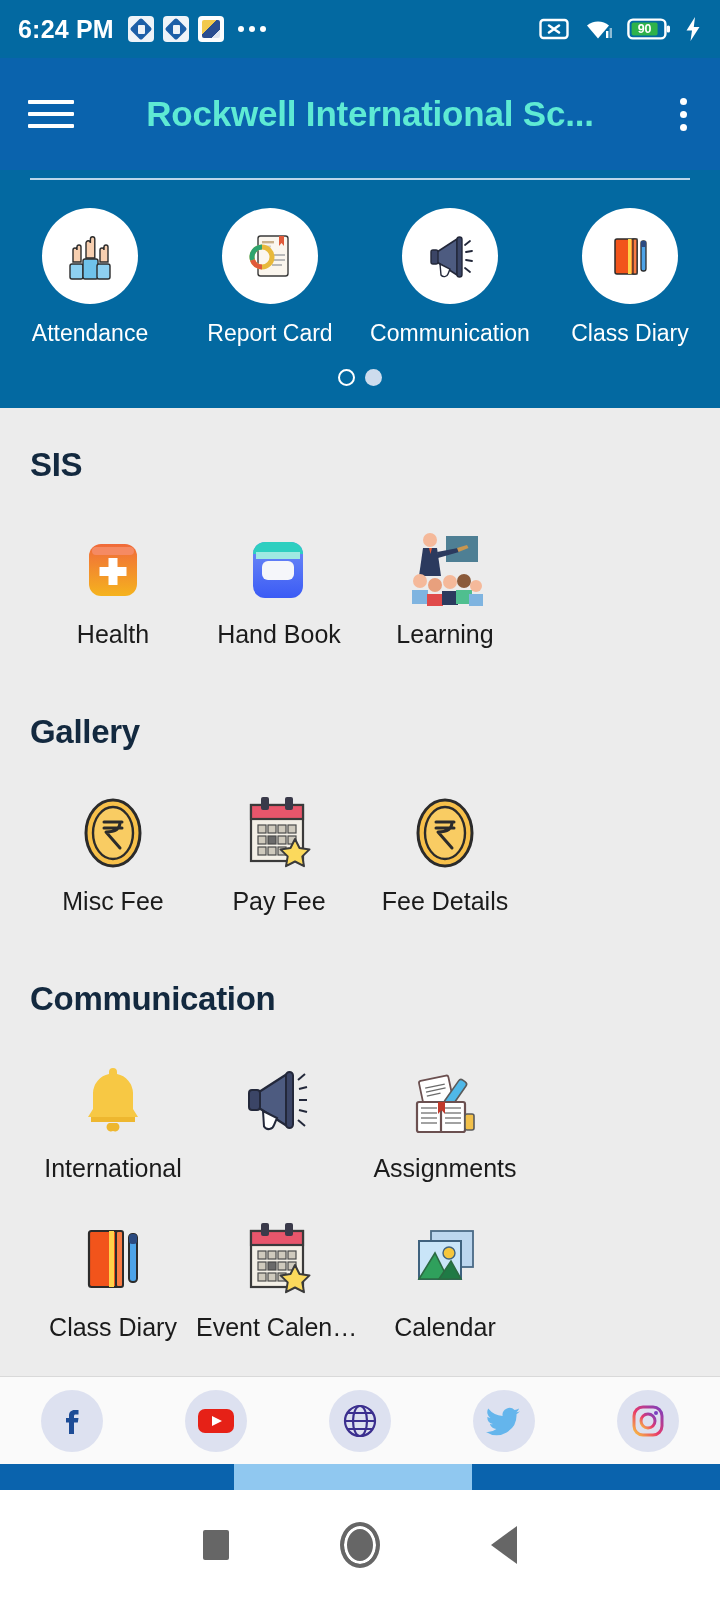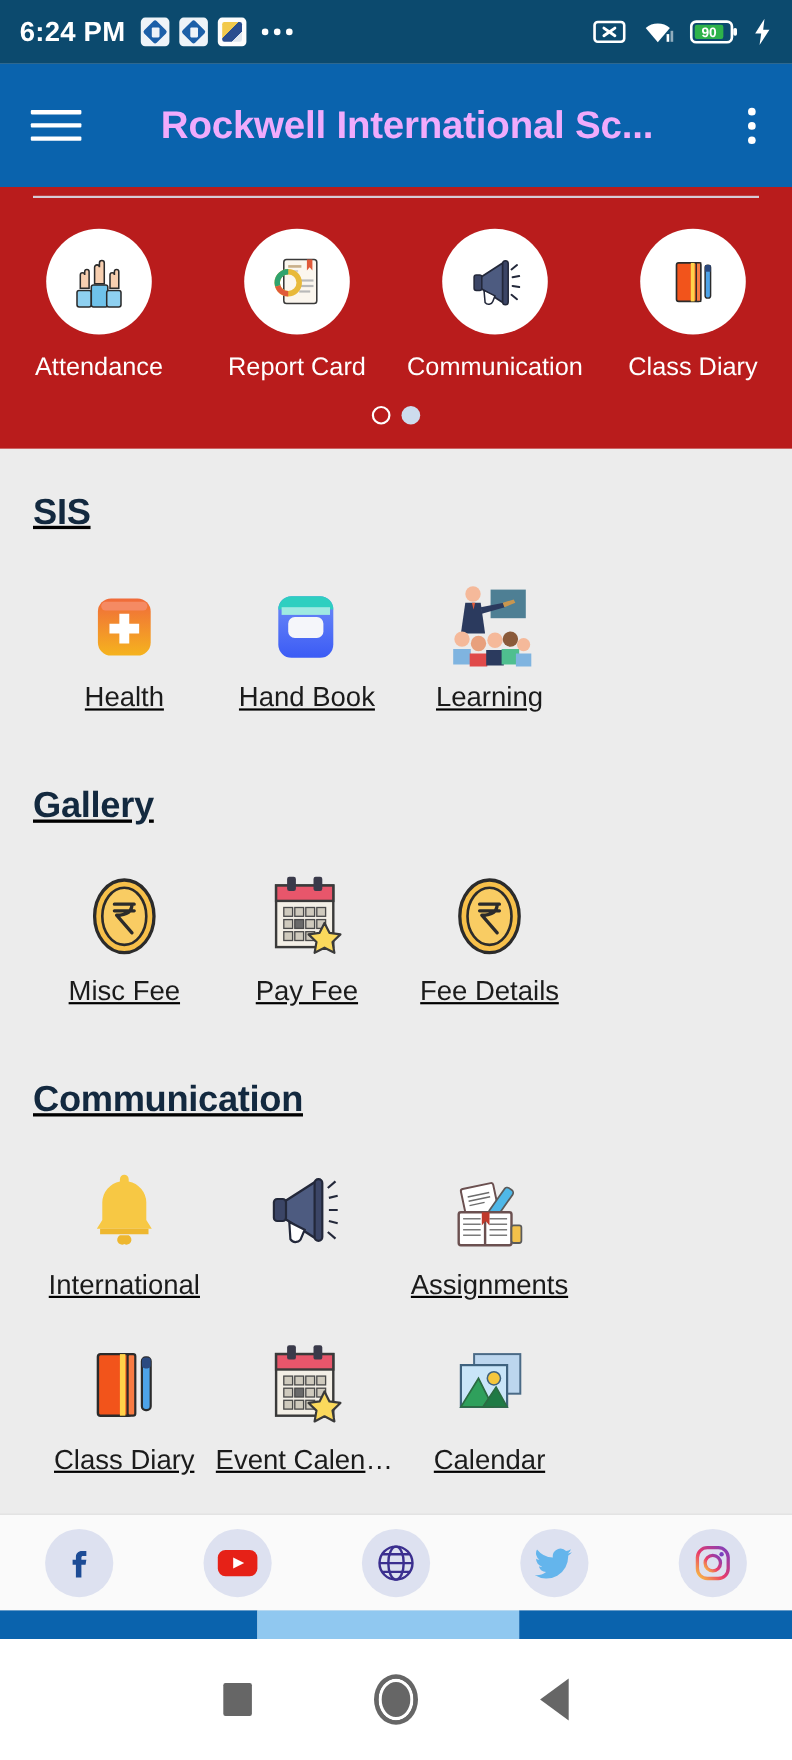--- a/index.html
+++ b/index.html
@@ -6,21 +6,21 @@
   html,body { width:720px; height:1600px; }
   body {
     font-family:"Liberation Sans", sans-serif;
     background:#ececec;
     overflow:hidden;
     position:relative;
   }
 
   
   #status-bar{
-    height:58px; background:#0c4a6e; display:flex; align-items:center;
+    height:58px; background:#0369a1; display:flex; align-items:center;
     padding:0 18px; color:#fff;
   }
   #status-time{ font-size:25px; font-weight:700; letter-spacing:.2px; }
   .sb-left{ display:flex; align-items:center; gap:9px; flex:1; margin-left:14px; }
   .sb-right{ display:flex; align-items:center; gap:13px; }
   .app-badge{ width:26px; height:26px; border-radius:4px; background:#eef3f8;
     position:relative; overflow:hidden; }
   .app-badge .d{ position:absolute; width:16px; height:16px; background:#1c5fa8;
     transform:rotate(45deg); left:5px; top:5px; border-radius:2px;}
   .app-badge .d2{ position:absolute; left:10px; top:9px; width:7px; height:9px;
@@ -34,44 +34,44 @@
   .sb-ico{ display:block; }
 
   
   #app-bar{
     height:112px; background:#0a63ad; display:flex; align-items:center;
     padding:0 20px 0 28px;
   }
   #hamburger{ width:46px; display:flex; flex-direction:column; gap:8px; cursor:pointer;}
   #hamburger span{ display:block; height:4px; background:#fff; border-radius:1px; }
   #app-title{
-    flex:1; color:#f0abfc; font-size:35px; font-weight:700; text-align:center;
+    flex:1; color:#5eead4; font-size:35px; font-weight:700; text-align:center;
     white-space:nowrap; overflow:hidden; padding:0 6px; letter-spacing:-.2px;
   }
   #overflow-menu{ width:34px; display:flex; flex-direction:column; align-items:center;
     gap:6px; cursor:pointer;}
   #overflow-menu span{ width:7px; height:7px; border-radius:50%; background:#fff; display:block;}
 
   
-  #carousel{ background:#b91c1c; padding-top:8px; }
+  #carousel{ background:#0369a1; padding-top:8px; }
   #carousel-divider{ height:2px; background:#dceaf6; margin:0 30px 28px 30px; opacity:.85;}
   #carousel-row{ display:flex; }
   .c-item{ flex:1; display:flex; flex-direction:column; align-items:center; cursor:pointer;}
   .c-circle{
     width:96px; height:96px; border-radius:50%; background:#fff;
     display:flex; align-items:center; justify-content:center;
   }
   .c-label{ margin-top:16px; color:#fff; font-size:23px; font-weight:400; }
   #carousel-dots{ display:flex; justify-content:center; gap:10px; padding:22px 0 22px;}
   .dot{ width:17px; height:17px; border-radius:50%; box-sizing:border-box;}
   .dot.hollow{ border:2px solid #ffffff; background:transparent;}
   .dot.filled{ background:#cddced; }
 
   
-  #content{ background:#ececec; padding:0 0 0 0;text-decoration:underline; }
+  #content{ background:#ececec; padding:0 0 0 0; }
   .section{ padding:0 30px; }
   .section-title{
     color:#13293f; font-size:33px; font-weight:700; padding:38px 0 0 0; letter-spacing:-.3px;
   }
   .grid{ display:flex; flex-wrap:wrap; padding-top:32px; }
   .g-item{
     width:166px; display:flex; flex-direction:column; align-items:center;
     margin-bottom:26px; cursor:pointer;
   }
   .g-ico{ height:92px; display:flex; align-items:flex-end; justify-content:center; }

